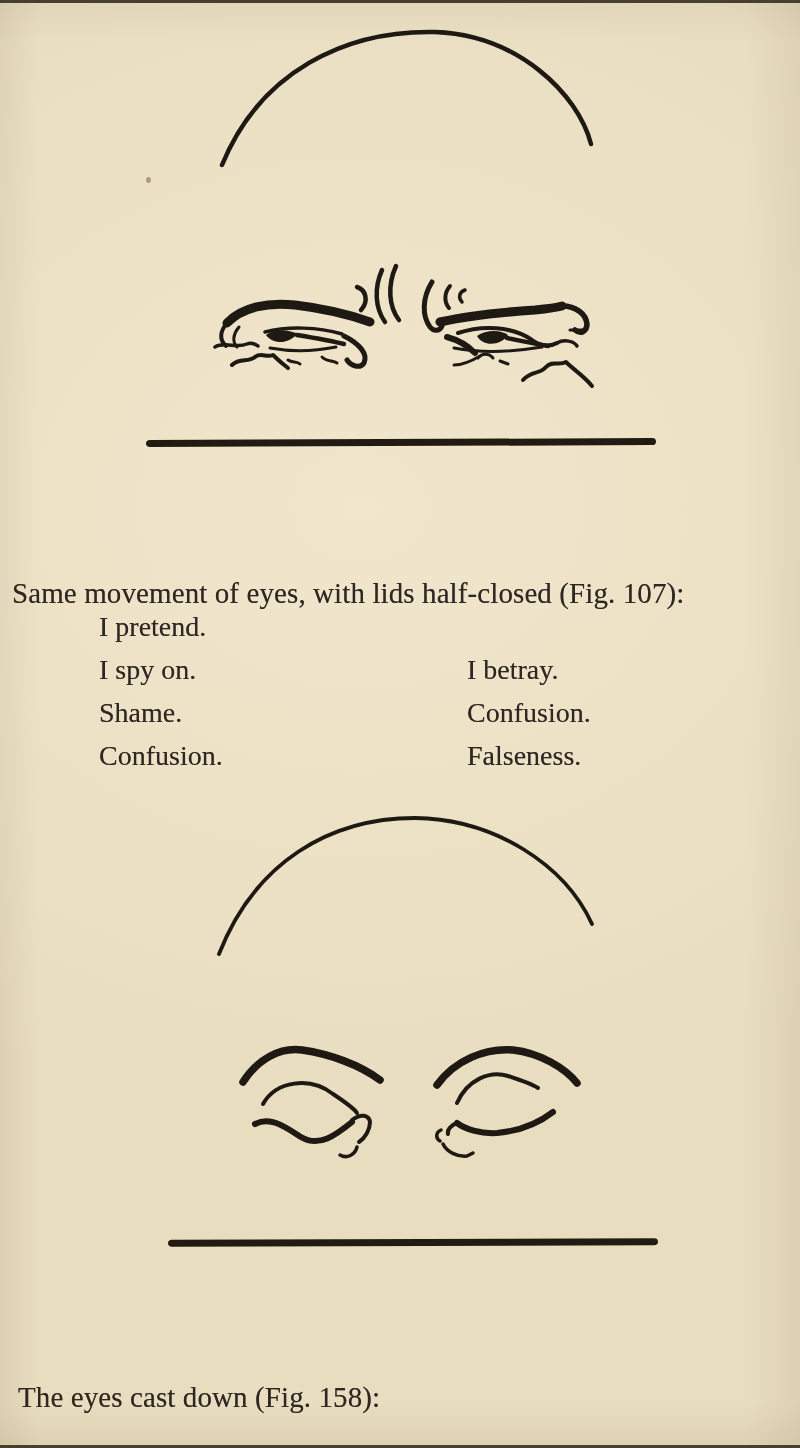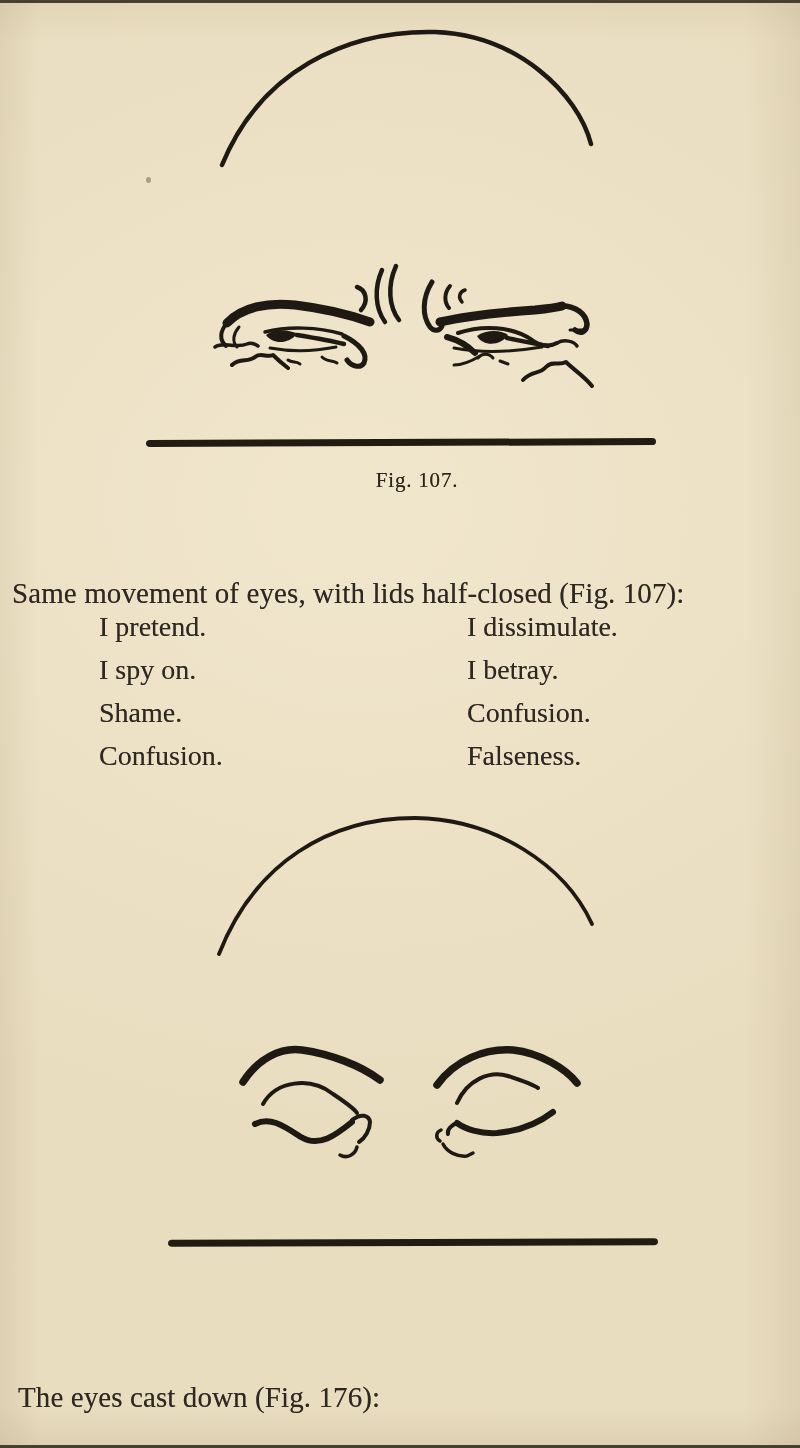--- a/index.html
+++ b/index.html
@@ -93,28 +93,26 @@
       <path class="stroke" stroke-width="3" d="M284,334 C310,339 342,338 372,333"></path>
       <path class="stroke" stroke-width="6" d="M277,323 C288,326 298,332 305,339"></path>
       <path class="stroke" stroke-width="3" d="M308,344 C312,339 319,339 323,344"></path>
       <path class="stroke" stroke-width="3" d="M330,347 L338,350"></path>
       <path class="stroke" stroke-width="3" d="M310,342 C300,348 291,351 284,351"></path>
       <path class="stroke" stroke-width="4" d="M353,366 C362,356 369,361 376,353 C382,346 389,352 396,348 C404,356 414,362 422,372"></path>
     </g>
   </svg>
 
   <div class="rule r1"></div>
-  <div class="caption c1">Fig. 107.</div>
 
   <p class="lead l1">Same movement of eyes, with lids half-closed (Fig. 107):</p>
 
   <div class="pairs">
     <div class="pair-row pr1">
       <span class="l">I pretend.</span>
-      <span class="r">I dissimulate.</span>
     </div>
     <div class="pair-row pr2">
       <span class="l">I spy on.</span>
       <span class="r">I betray.</span>
     </div>
     <div class="pair-row pr3">
       <span class="l">Shame.</span>
       <span class="r">Confusion.</span>
     </div>
     <div class="pair-row pr4">
@@ -139,17 +137,17 @@
       <path class="stroke" stroke-width="4" d="M287,303 C297,280 320,270 338,276 C350,280 362,284 368,288"></path>
       <path class="stroke" stroke-width="6" d="M383,312 C370,322 350,331 327,333 C310,334 295,329 287,323"></path>
       <path class="stroke" stroke-width="4" d="M287,323 C281,325 277,330 278,334"></path>
       <path class="stroke" stroke-width="3.5" d="M271,330 C266,332 265,338 270,341"></path>
       <path class="stroke" stroke-width="3.5" d="M273,344 C277,352 287,357 297,356 L303,353"></path>
     </g>
   </svg>
 
   <div class="rule r2"></div>
 
-  <p class="lead l2">The eyes cast down (Fig. 176):</p>
+  <p class="lead l2">The eyes cast down (Fig. 158):</p>
 
 
   <div class="edge bottom"></div>
 </div>
 
 </body></html>

